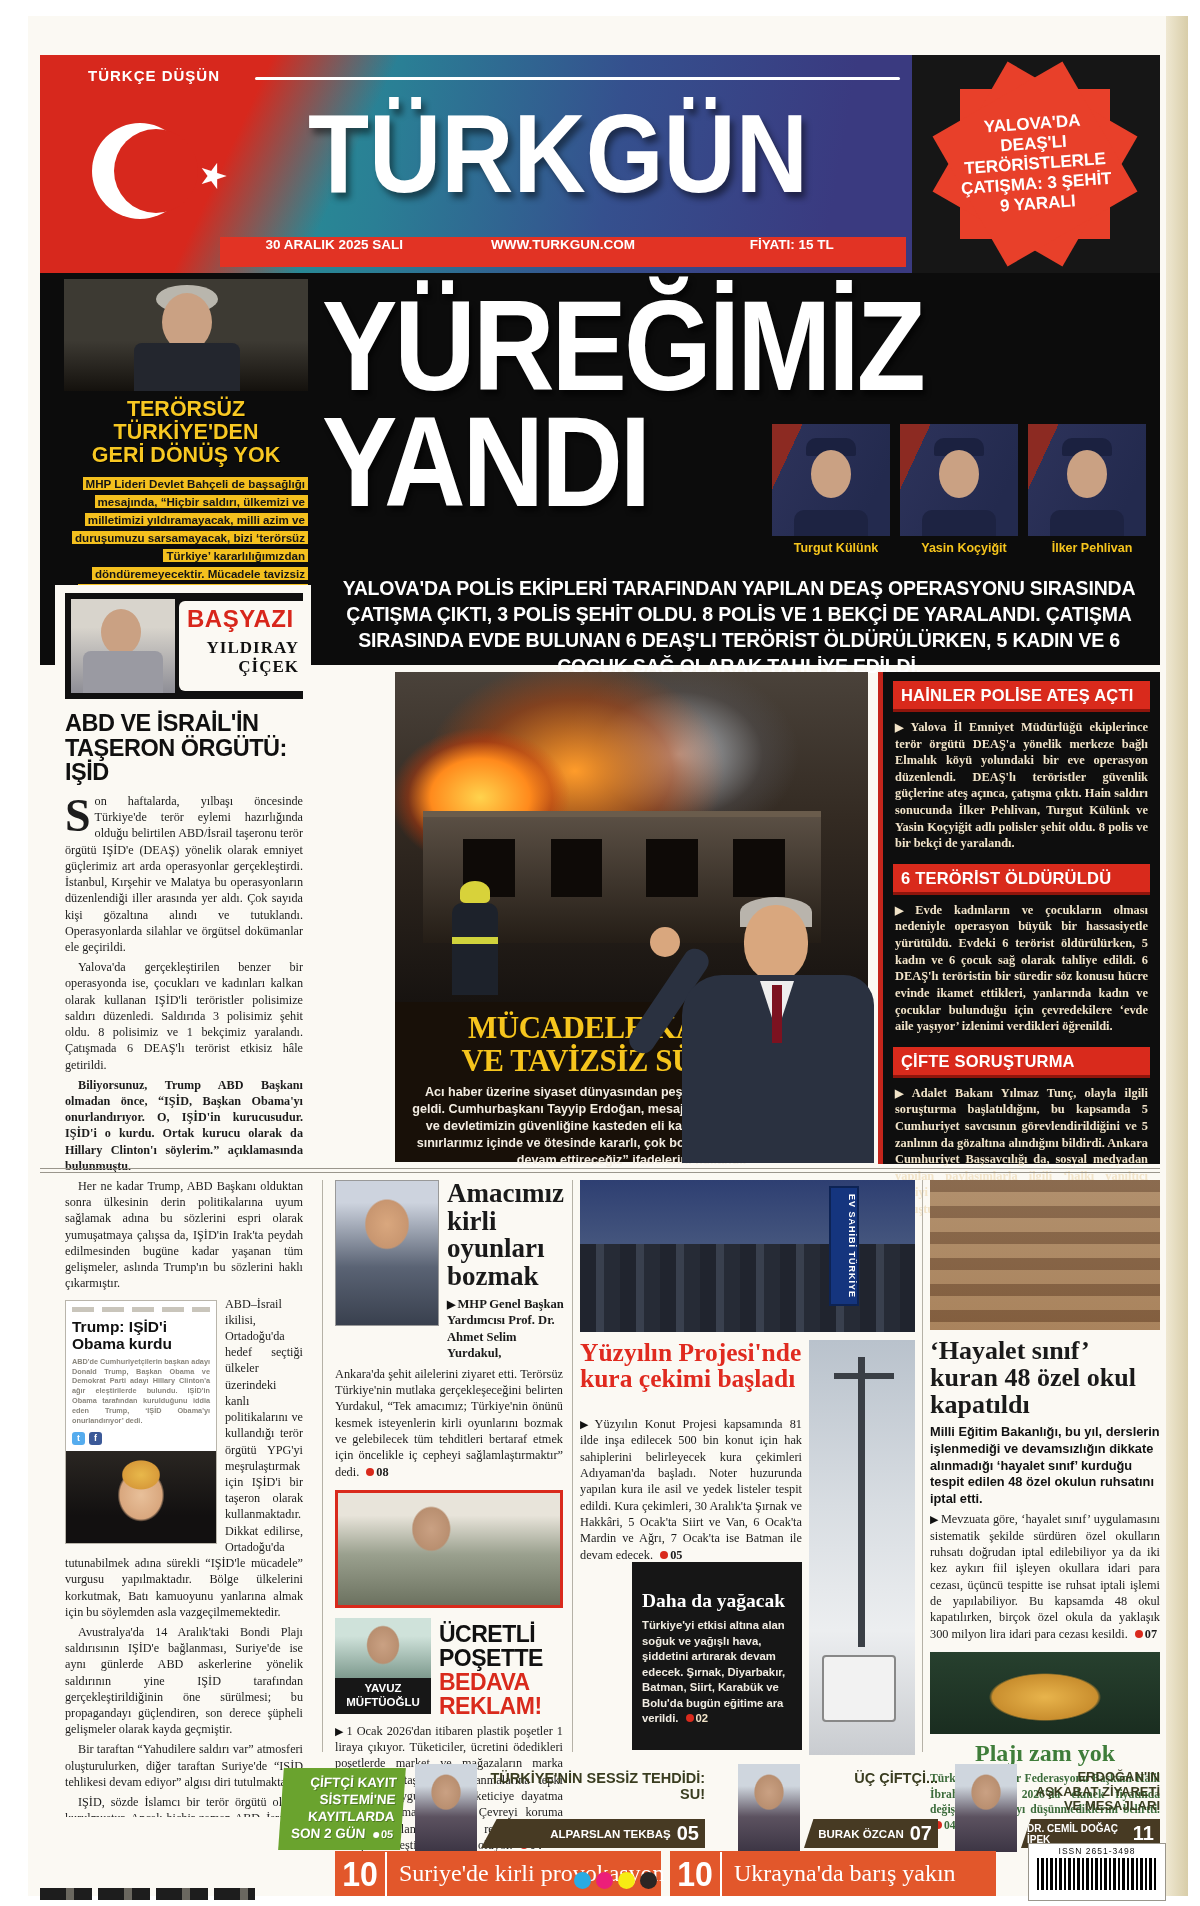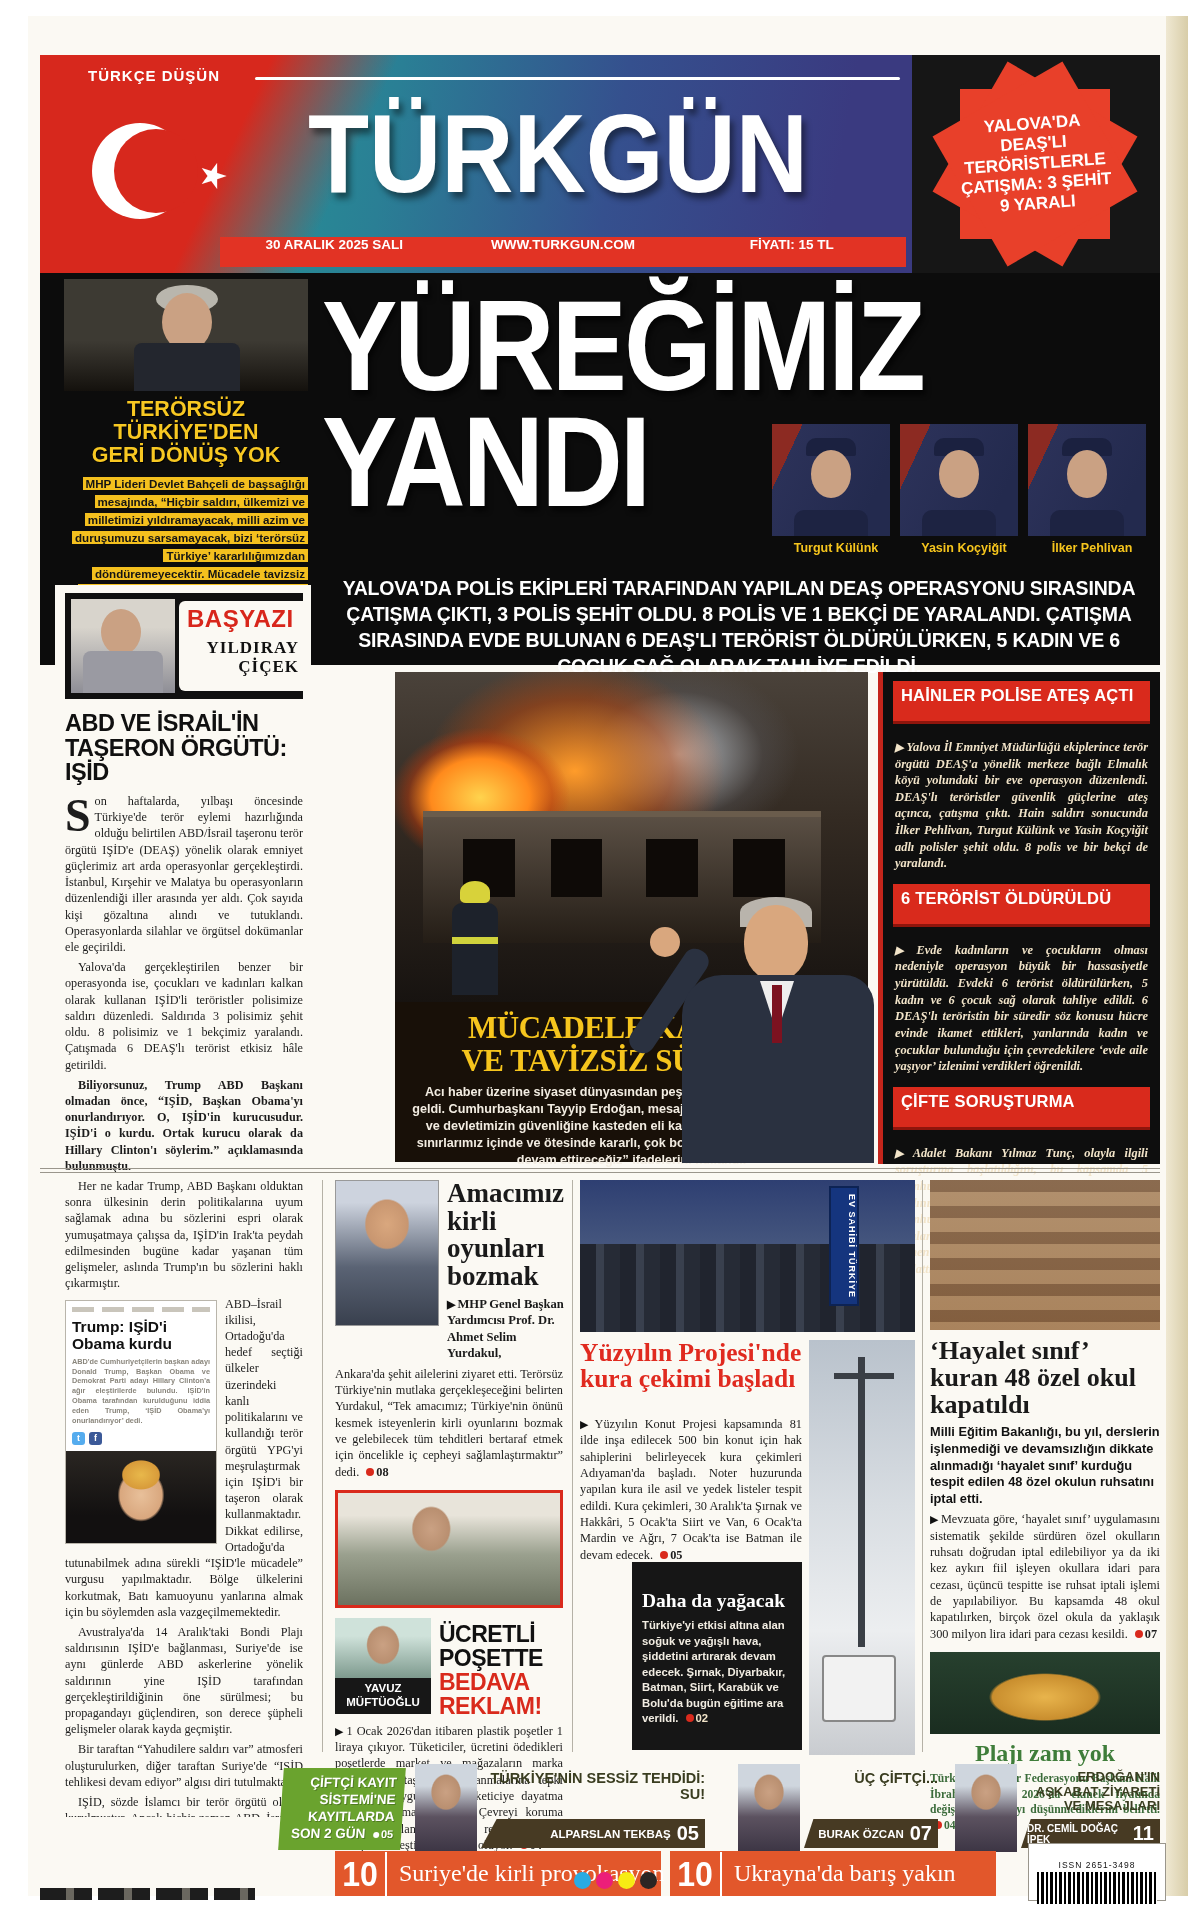--- a/index.html
+++ b/index.html
@@ -57,24 +57,24 @@
   .pcard .cap{position:absolute;left:34px;top:14px;width:50px;height:18px;border-radius:10px 10px 2px 2px;background:#1b2140;}
   .pcard .shoulders{position:absolute;left:22px;bottom:0;width:74px;height:26px;border-radius:10px 10px 0 0;background:#1d2342;}
   .pnames{left:772px;top:541px;width:384px;display:flex;}
   .pnames span{flex:1;text-align:center;color:#f6c51d;font-weight:bold;font-size:12.5px;}
   .deck{left:330px;top:576px;width:818px;color:#fff;text-align:center;font-weight:900;
         font-size:19.5px;line-height:1.33;letter-spacing:-0.2px;}
 
   
   .rail{left:878px;top:672px;width:282px;height:492px;background:#0e0e0e;border-left:5px solid #c4251b;
         padding:9px 10px 6px 10px;}
-  .railhead{background:#d92a1c;color:#fff;font-weight:900;font-size:16.5px;padding:5px 8px 16px;letter-spacing:.2px;
+  .railhead{background:#d92a1c;color:#fff;font-weight:900;font-size:16.5px;padding:5px 8px 4px;letter-spacing:.2px;
             border-bottom:3px solid #8f150c;}
   .railbody{font-family:"Liberation Serif",serif;font-weight:bold;color:#f2e4c9;font-size:12.4px;
-            line-height:1.34;margin:15px 2px 12px;text-align:justify;font-style:italic;}
+            line-height:1.34;margin:7px 2px 12px;text-align:justify;}
   .tri{color:#f2e4c9;font-size:11px;margin-right:3px;}
   .pg{font-weight:900;color:#f2e4c9;}
   .dot{display:inline-block;width:8px;height:8px;border-radius:50%;background:#d92a1c;margin:0 2px 0 4px;}
 
   
   .firephoto{left:395px;top:672px;width:473px;height:330px;
      background:
        radial-gradient(90px 70px at 18% 38%,#ffd34d,#ff8a1c 55%,rgba(200,60,10,.45) 80%,transparent),
        radial-gradient(150px 110px at 38% 30%,#ff9c2a,rgba(190,70,10,.5) 65%,transparent),
        radial-gradient(120px 90px at 60% 25%,#b8bec4,rgba(90,90,95,.35) 70%,transparent),
@@ -199,21 +199,21 @@
           justify-content:flex-end;gap:6px;padding:3px 6px;clip-path:polygon(7% 0,100% 0,100% 100%,0 100%);}
   .tlabel .nm{font-weight:bold;font-size:11.5px;}
   .tlabel .no{font-weight:900;font-size:20px;}
 
   
   .obar{top:1851px;height:45px;background:#e2572b;display:flex;align-items:center;color:#fff;}
   .obar .num{width:52px;text-align:center;font-weight:900;font-size:32px;border-right:2px solid #fff;
              line-height:40px;flex:none;transform:scaleY(1.1);}
   .obar .txt{font-family:"Liberation Serif",serif;font-size:24px;padding-left:12px;white-space:nowrap;}
   .barcode{left:1028px;top:1843px;width:138px;height:58px;background:#fff;border:1px solid #9a968c;
-           text-align:center;padding-top:16px;}
+           text-align:center;padding-top:2px;}
   .issn{font-size:8.5px;letter-spacing:1px;color:#111;}
   .bars{height:32px;margin:2px 8px 0;background:repeating-linear-gradient(90deg,#000 0 2px,#fff 2px 4px,#000 4px 7px,#fff 7px 9px);}
   .cmyk{left:574px;top:1872px;display:flex;gap:5px;}
   .cmyk i{width:17px;height:17px;border-radius:50%;}
   .artifact{left:40px;top:1888px;width:215px;height:12px;
     background:repeating-linear-gradient(90deg,#1d1d1d 0 26px,#6a675f 26px 34px,#1d1d1d 34px 52px,transparent 52px 58px);}
 </style>
 </head>
 <body>
 

